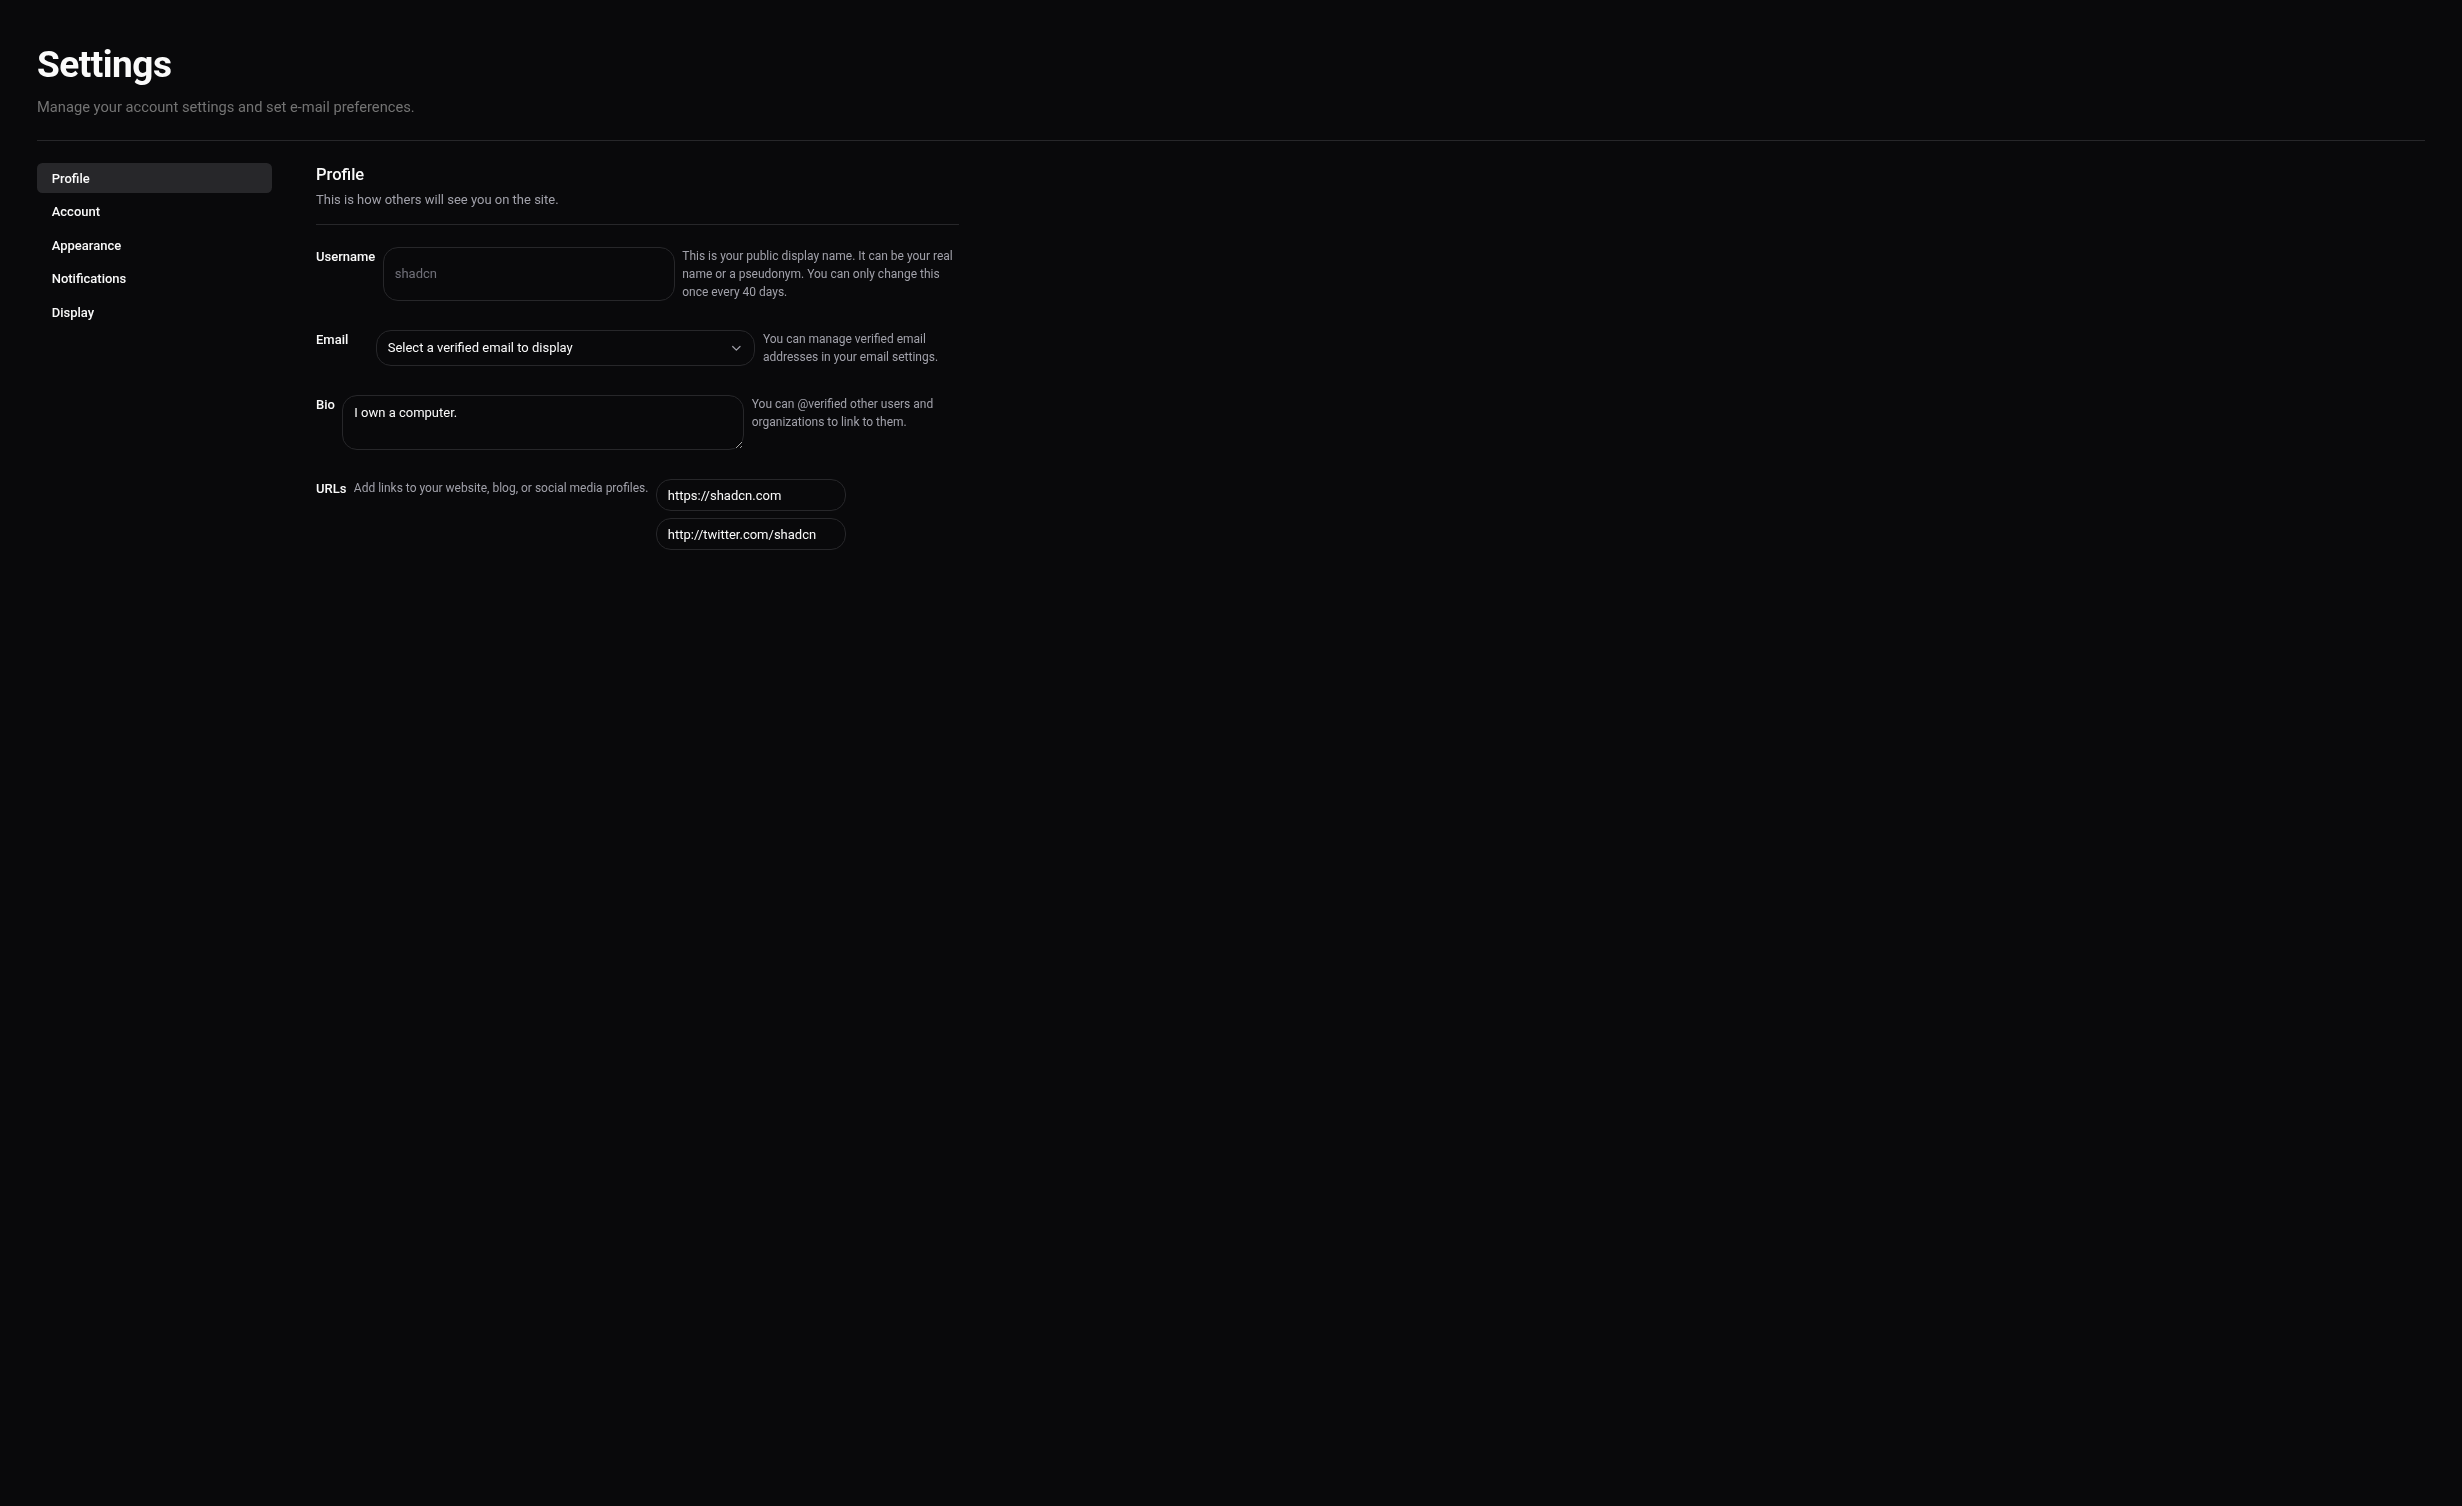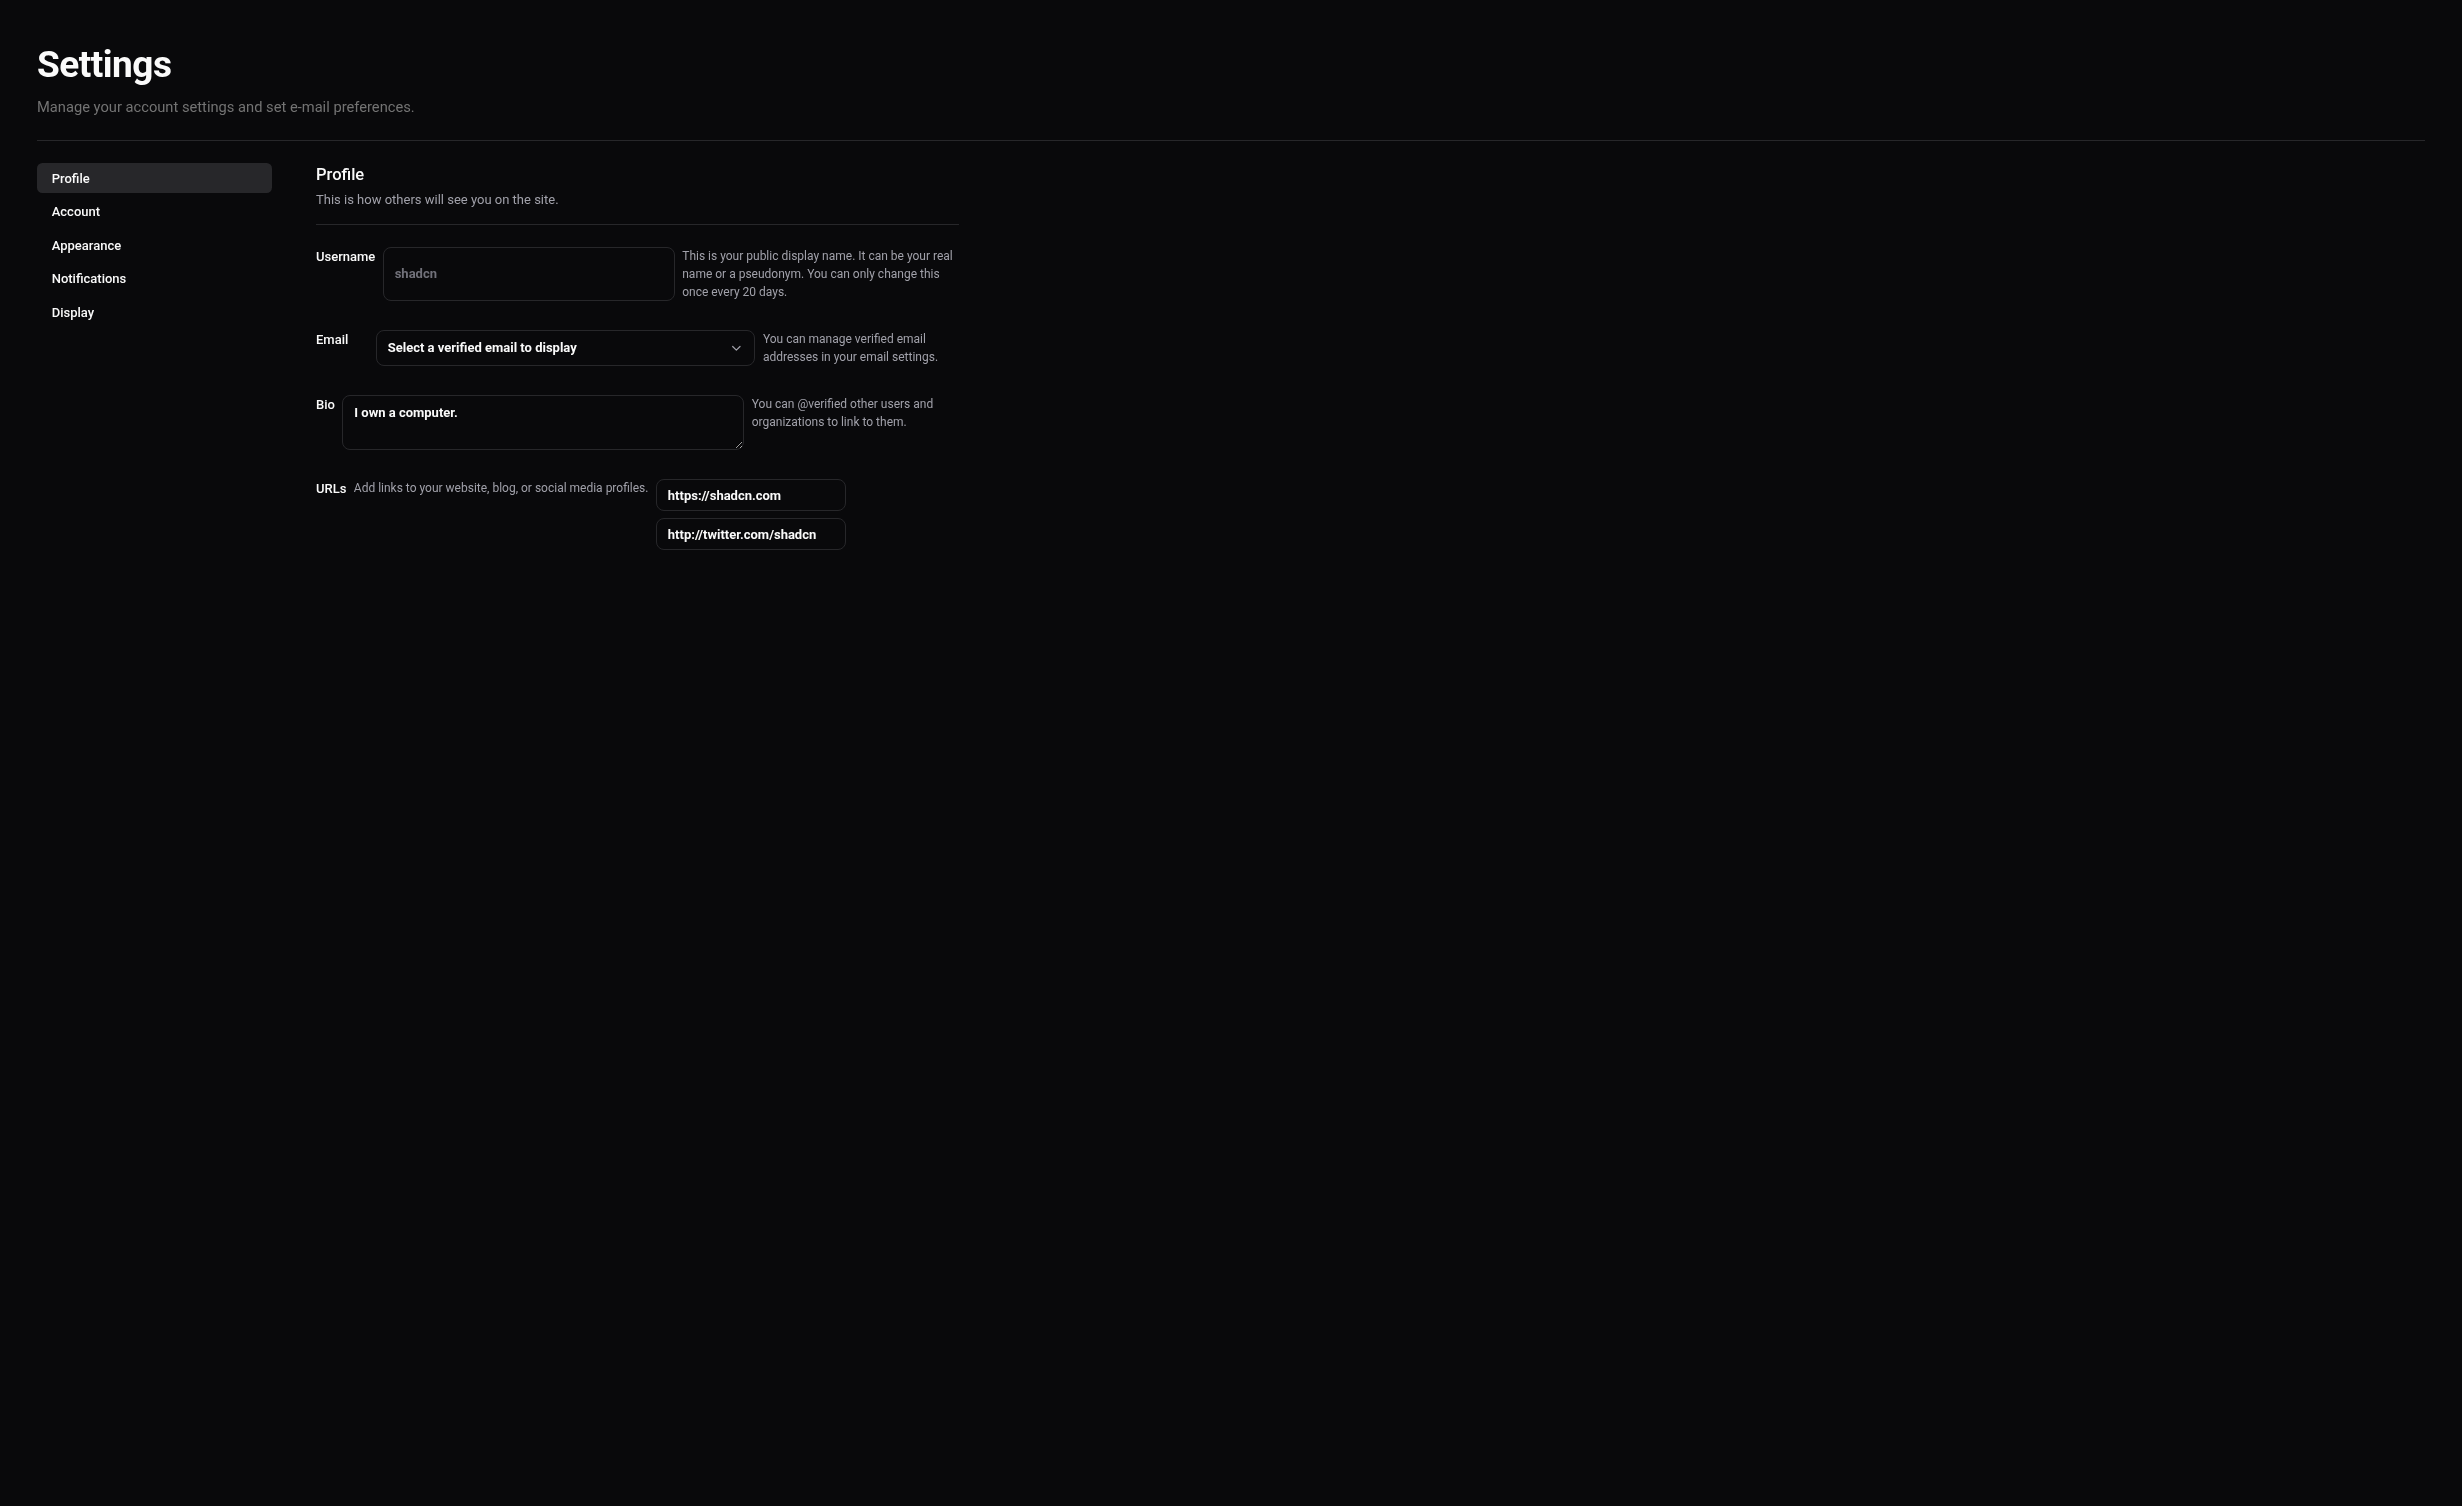--- a/index.html
+++ b/index.html
@@ -93,27 +93,26 @@
   }
   .form-label {
     font-size: 13px;
     font-weight: 500;
     color: #fafafa;
   }
   .form-input, .form-textarea, .form-select {
     width: 100%;
     background: transparent;
     border: 0.9px solid #27272a;
-    border-radius: 8px;
+    border-radius: 15px;
     padding: 7.4px 11px;
     font-size: 13px;
     color: #fafafa;
     font-family: inherit;
     outline: none;
-    font-weight: bold;
   }
   .form-input::placeholder {
     color: #71717a;
   }
   .form-textarea {
     min-height: 55px;
     resize: vertical;
     line-height: 1.4;
   }
   .form-select {
@@ -169,21 +168,21 @@
         <p class="section-subtitle">This is how others will see you on the site.</p>
       </div>
 
       <hr class="divider">
 
       <div class="form">
 
         <div class="form-group">
           <label class="form-label">Username</label>
           <input type="text" class="form-input" placeholder="shadcn" style="">
-          <p class="form-help">This is your public display name. It can be your real name or a pseudonym. You can only change this once every 20 days.</p>
+          <p class="form-help">This is your public display name. It can be your real name or a pseudonym. You can only change this once every 40 days.</p>
         </div>
 
         <div class="form-group">
           <label class="form-label">Email</label>
           <div class="form-select">
             <span class="form-select-text">Select a verified email to display</span>
             <svg class="chevron" viewBox="0 0 24 24" fill="none" stroke="currentColor" stroke-width="2" stroke-linecap="round" stroke-linejoin="round">
                 <path d="m6 9 6 6 6-6"></path>
               </svg>
           </div>

